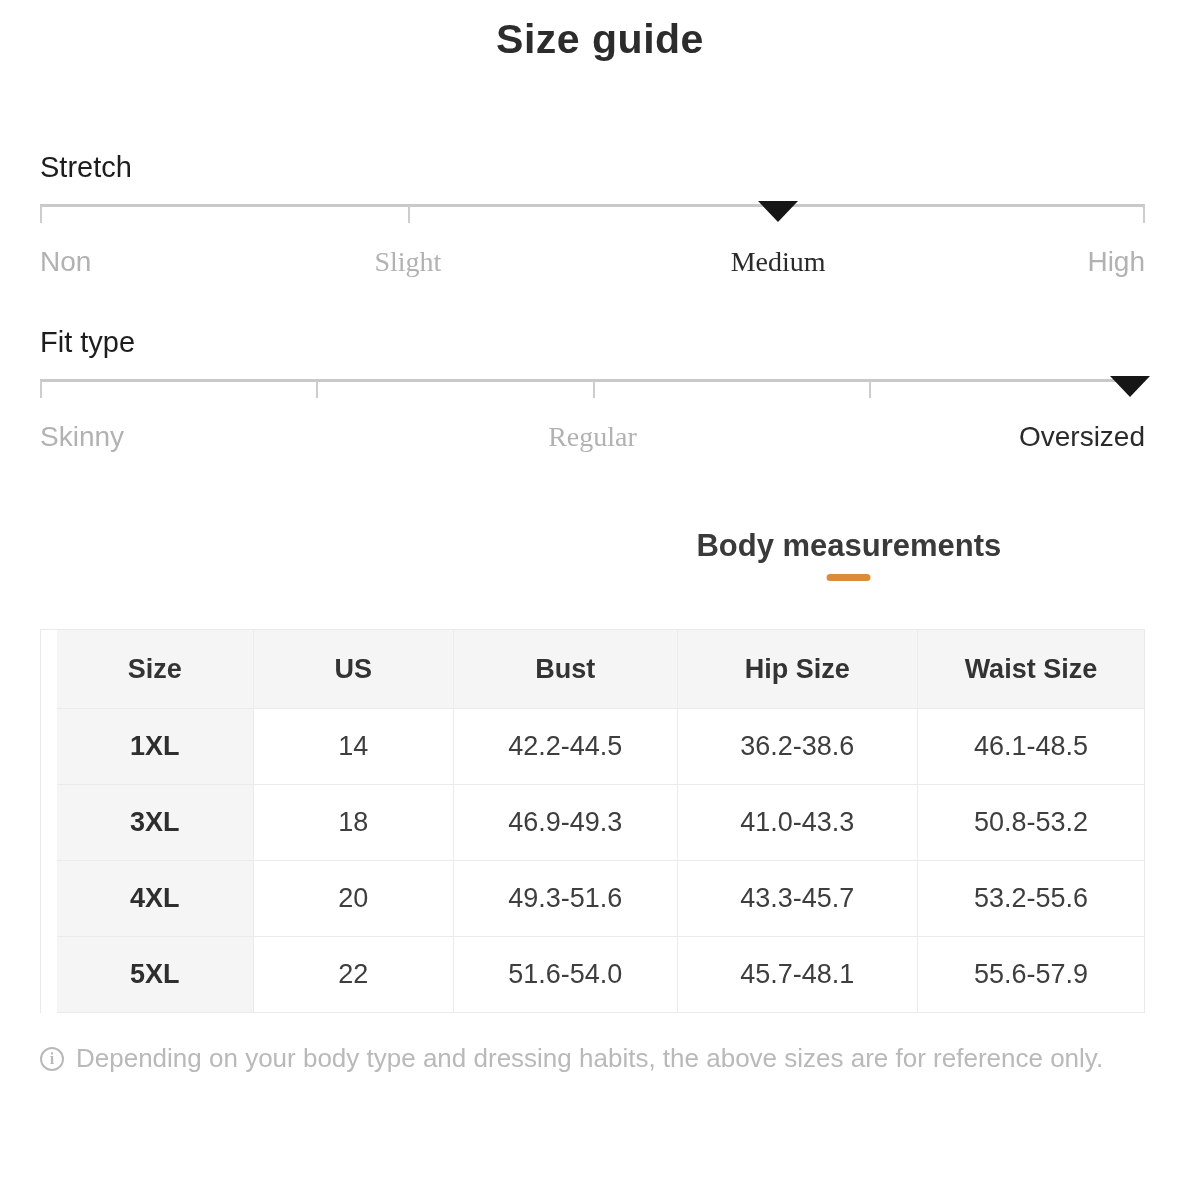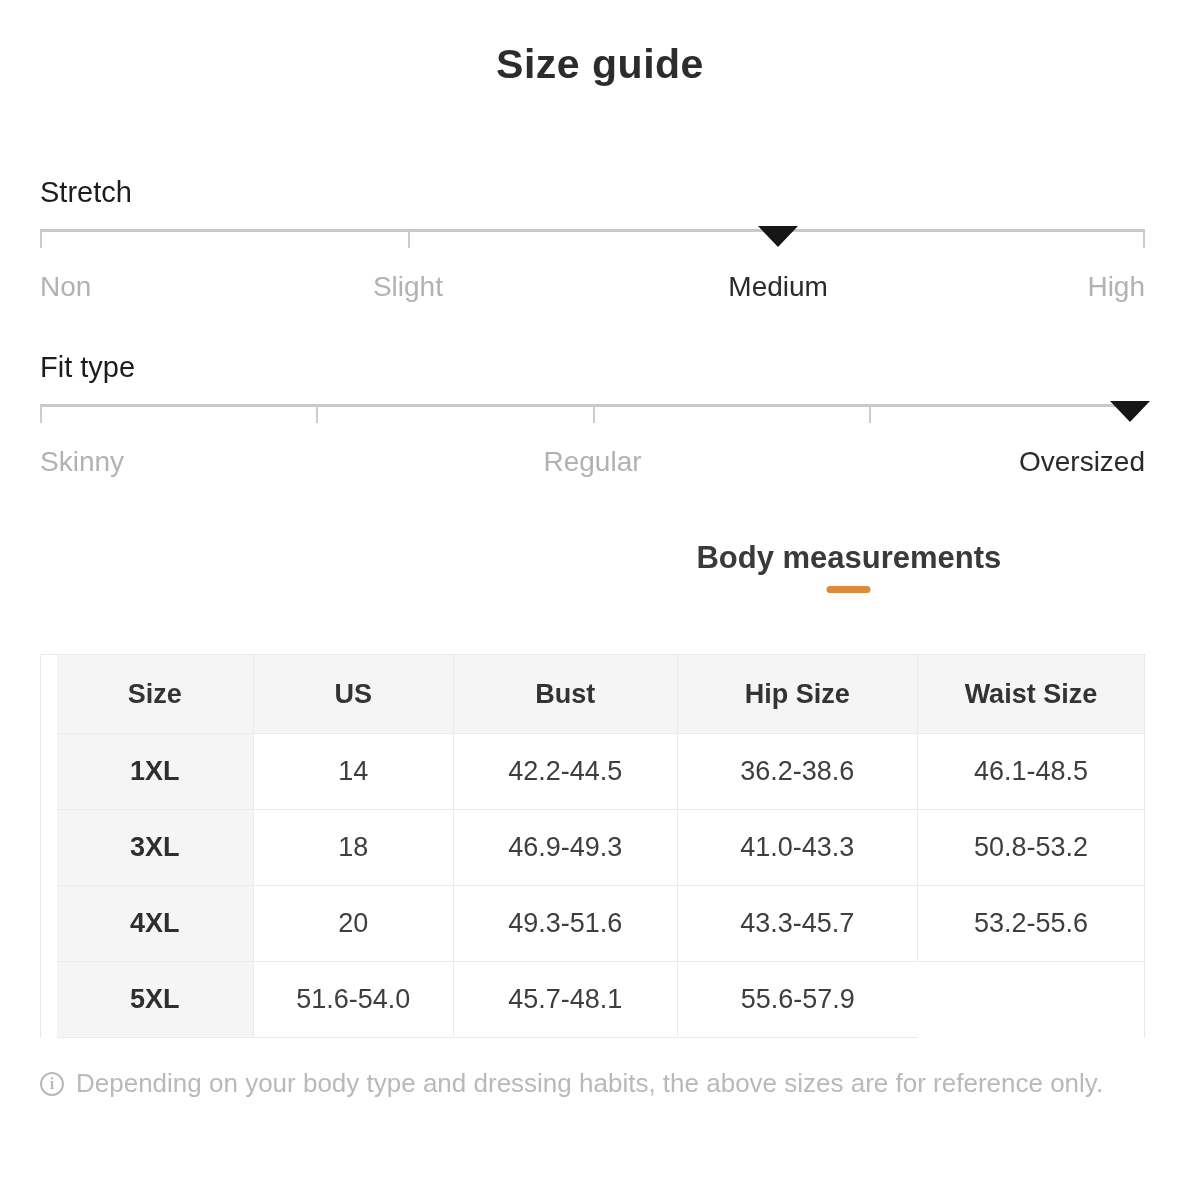--- a/index.html
+++ b/index.html
@@ -3,21 +3,21 @@
 <meta charset="utf-8">
 <style>
   * { box-sizing: border-box; margin: 0; padding: 0; }
   html, body { background: #ffffff; }
   body {
     width: 1200px; height: 1200px;
     font-family: "Liberation Sans", sans-serif;
     color: #333; overflow: hidden; position: relative;
   }
   .page-title {
-    padding-top: 41px;
+    padding-top: 16px;
     text-align: center;
     font-size: 41px; font-weight: 700; color: #2c2c2c;
     letter-spacing: 0.5px;
   }
   .content { padding: 0 55px 0 40px; }
 
   
   .slider-section { margin-top: 0; }
   .slider-title { font-size: 29px; font-weight: 400; color: #1d1d1d; }
   .slider-title.stretch { margin-top: 88px; }
@@ -29,29 +29,29 @@
     position: absolute; top: -3px; transform: translateX(-50%);
     width: 0; height: 0;
     border-left: 20px solid transparent;
     border-right: 20px solid transparent;
     border-top: 21px solid #161616;
   }
   .opt {
     position: absolute; top: 42px;
     font-size: 28px; color: #b2b2b2; white-space: nowrap;
   }
-  .opt.center { transform: translateX(-50%); }
+  .opt.center { transform: translateX(-50%); font-family: Liberation Serif, serif; }
   .opt.right  { transform: translateX(-100%); }
   .opt.active { color: #2a2a2a; }
 
   
   .tabs { position: relative; height: 88px; margin-top: 28px; }
   .tab {
     position: absolute; left: 73.2%; transform: translateX(-50%);
-    text-align: center; cursor: pointer;
+    text-align: center; cursor: pointer; margin-top: 13px;
   }
   .tab-label { font-size: 31px; font-weight: 600; color: #3a3a3a; white-space: nowrap; }
   .tab-underline {
     width: 44px; height: 7px; border-radius: 4px;
     background: #de8a3b; margin: 10px auto 0;
   }
 
   
   .size-table {
     margin-top: 26px;
@@ -153,20 +153,21 @@
     </div>
     <div class="t-row">
       <div class="t-cell size-col">4XL</div>
       <div class="t-cell">20</div>
       <div class="t-cell">49.3-51.6</div>
       <div class="t-cell">43.3-45.7</div>
       <div class="t-cell">53.2-55.6</div>
     </div>
     <div class="t-row">
       <div class="t-cell size-col">5XL</div>
+      <div class="t-cell">22</div>
       <div class="t-cell">51.6-54.0</div>
       <div class="t-cell">45.7-48.1</div>
       <div class="t-cell">55.6-57.9</div>
     </div>
   </div>
 
   <div class="footer-note">
     <span class="info-circle">i</span>
     <span>Depending on your body type and dressing habits, the above sizes are for reference only.</span>
   </div>

